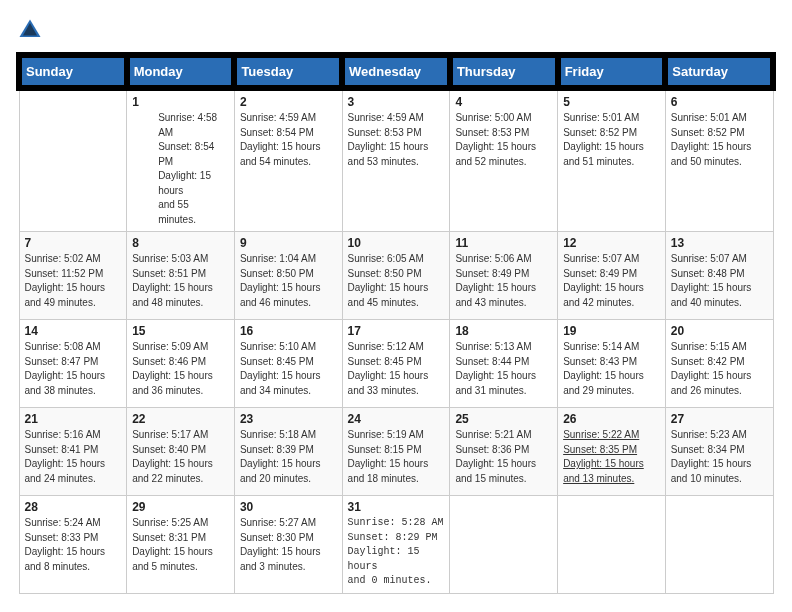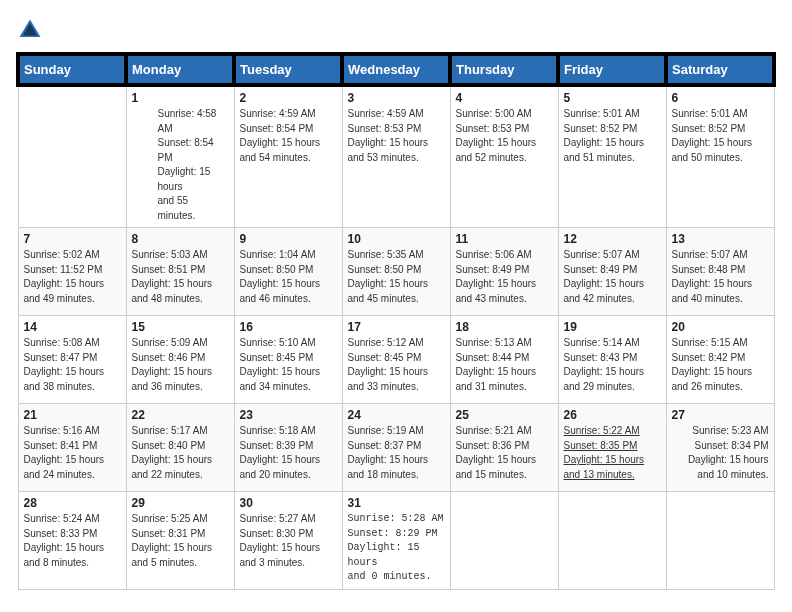--- a/index.html
+++ b/index.html
@@ -49,21 +49,21 @@
       width: 100%;
       border-collapse: collapse;
       margin-top: 8px;
     }
     thead th {
       background-color: #2a6db5;
       color: #fff;
       font-size: 13px;
       padding: 6px 4px;
       text-align: left;
-      border: 4px solid #000000;
+      border: 6px solid #000000;
     }
     tbody td {
       border: 1px solid #ccc;
       vertical-align: top;
       padding: 4px 5px;
       font-size: 10.5px;
       color: #222;
       width: 108px;
       height: 88px;
     }
@@ -180,21 +180,21 @@
         </td>
         <td>
           <span class="day-num">9</span>
           <div class="cell-text" style="white-space: pre-line;">Sunrise: 1:04 AM
 Sunset: 8:50 PM
 Daylight: 15 hours
 and 46 minutes.</div>
         </td>
         <td>
           <span class="day-num">10</span>
-          <div class="cell-text" style="white-space: pre-line;">Sunrise: 5:35 AM
+          <div class="cell-text" style="white-space: pre-line;">Sunrise: 6:05 AM
 Sunset: 8:50 PM
 Daylight: 15 hours
 and 45 minutes.</div>
         </td>
         <td>
           <span class="day-num">11</span>
           <div class="cell-text" style="white-space: pre-line;">Sunrise: 5:06 AM
 Sunset: 8:49 PM
 Daylight: 15 hours
 and 43 minutes.</div>
@@ -283,41 +283,41 @@
         <td>
           <span class="day-num">23</span>
           <div class="cell-text" style="white-space: pre-line;">Sunrise: 5:18 AM
 Sunset: 8:39 PM
 Daylight: 15 hours
 and 20 minutes.</div>
         </td>
         <td>
           <span class="day-num">24</span>
           <div class="cell-text" style="white-space: pre-line;">Sunrise: 5:19 AM
-Sunset: 8:37 PM
+Sunset: 8:15 PM
 Daylight: 15 hours
 and 18 minutes.</div>
         </td>
         <td>
           <span class="day-num">25</span>
           <div class="cell-text" style="white-space: pre-line;">Sunrise: 5:21 AM
 Sunset: 8:36 PM
 Daylight: 15 hours
 and 15 minutes.</div>
         </td>
         <td>
           <span class="day-num">26</span>
           <div class="cell-text" style="white-space: pre-line; text-decoration: underline;">Sunrise: 5:22 AM
 Sunset: 8:35 PM
 Daylight: 15 hours
 and 13 minutes.</div>
         </td>
         <td>
           <span class="day-num">27</span>
-          <div class="cell-text" style="white-space: pre-line; text-align: right;">Sunrise: 5:23 AM
+          <div class="cell-text" style="white-space: pre-line;">Sunrise: 5:23 AM
 Sunset: 8:34 PM
 Daylight: 15 hours
 and 10 minutes.</div>
         </td>
       </tr>
       <tr>
         <td>
           <span class="day-num">28</span>
           <div class="cell-text" style="white-space: pre-line;">Sunrise: 5:24 AM
 Sunset: 8:33 PM

